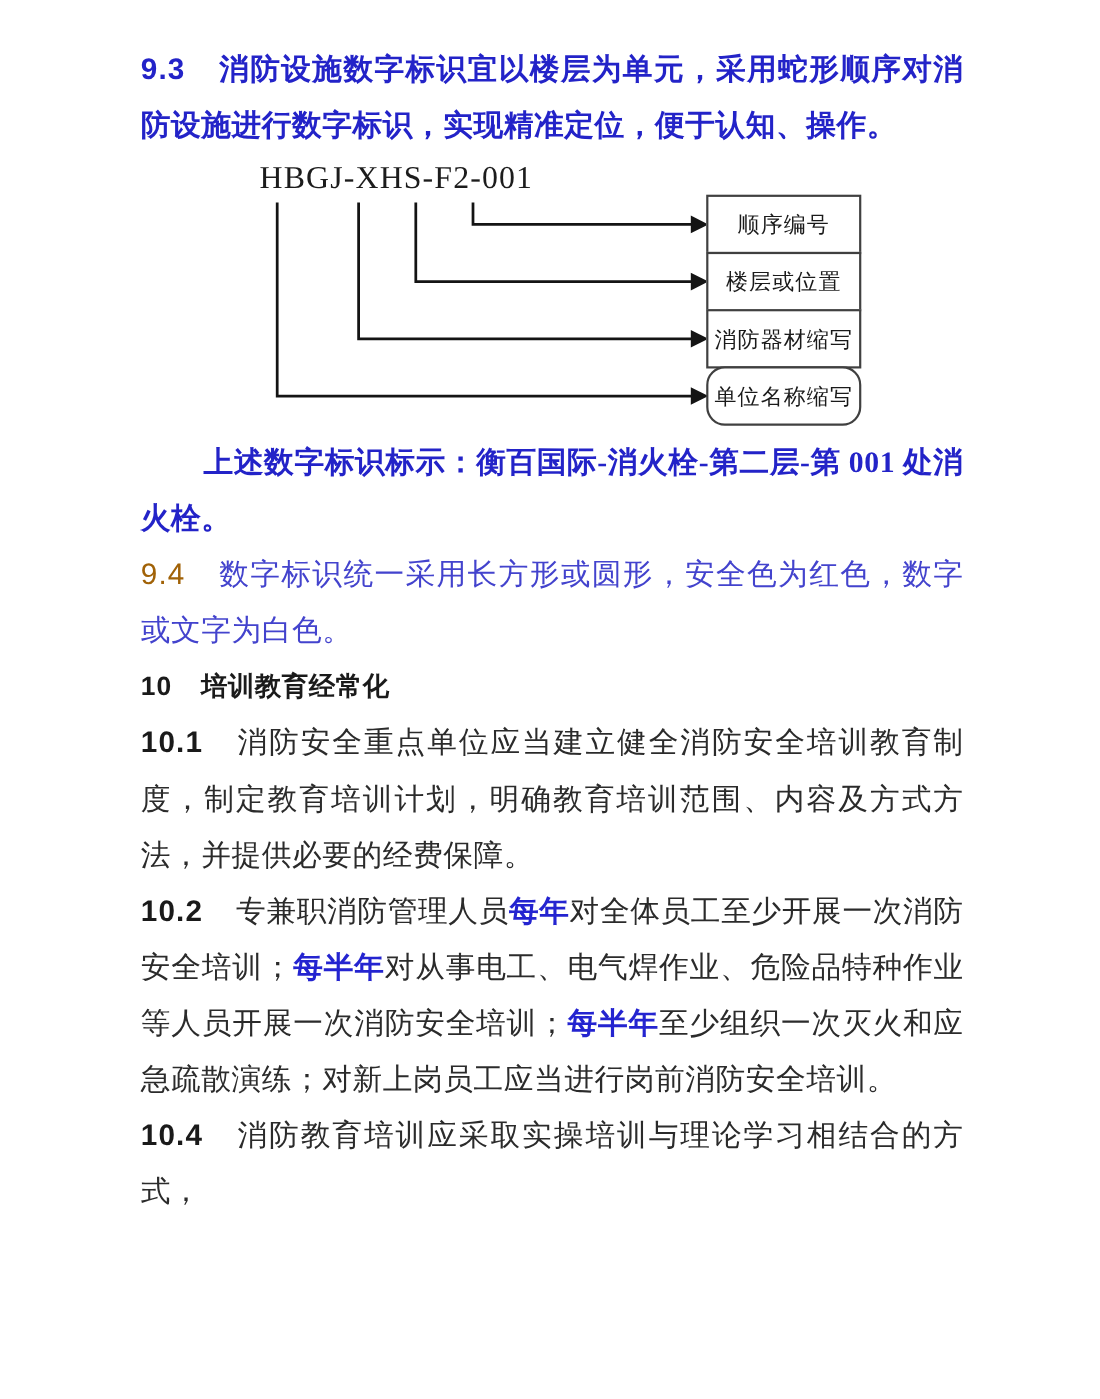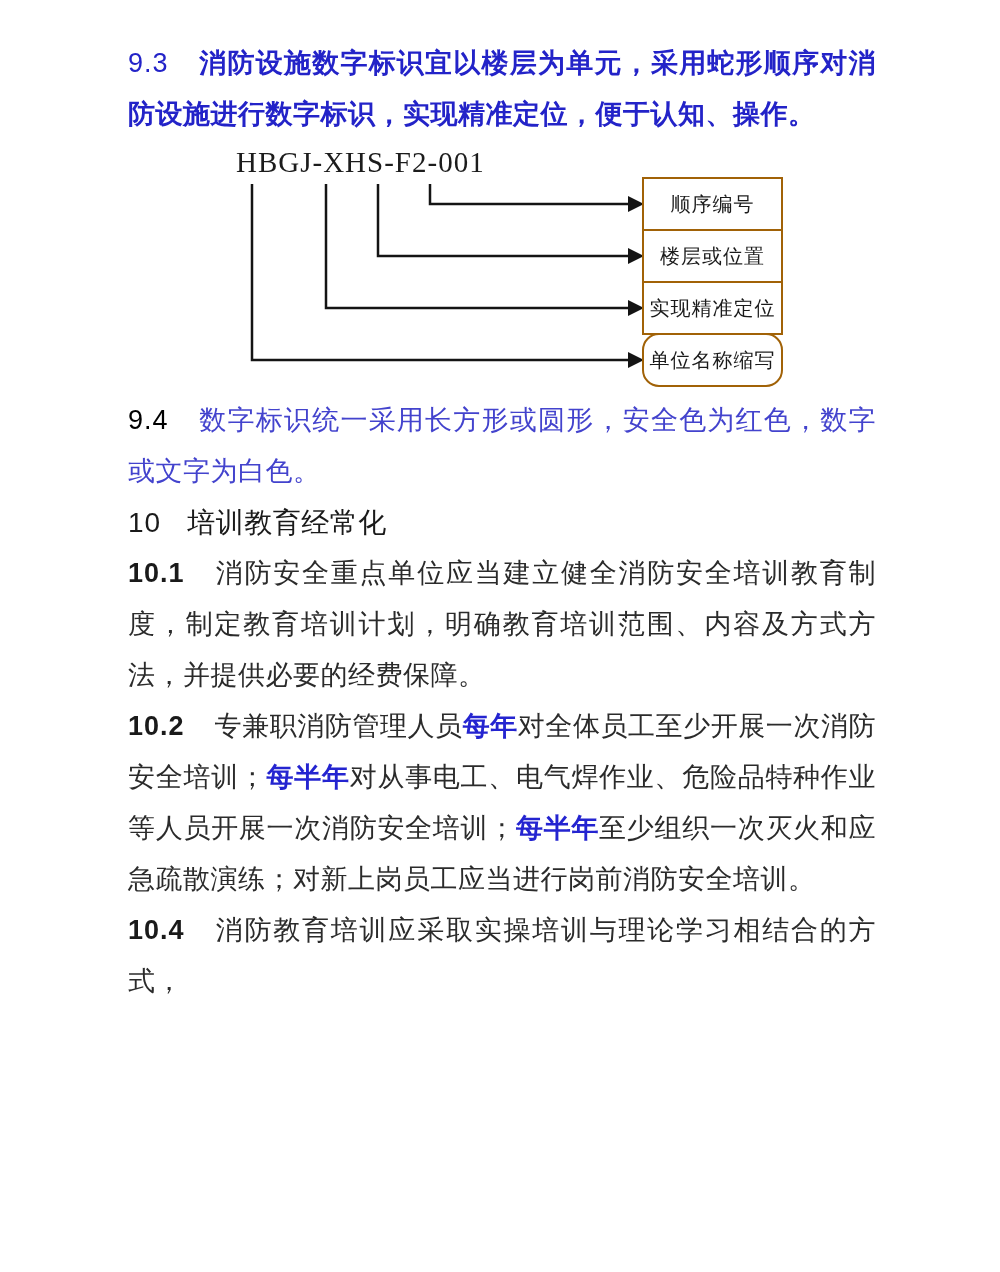--- a/index.html
+++ b/index.html
@@ -4,39 +4,39 @@
 <style>
   html,body{margin:0;padding:0;background:#ffffff;}
   body{width:1000px;height:1272px;overflow:hidden;
        font-family:"Liberation Serif","DejaVu Serif",serif;}
   .page{position:relative;width:1000px;height:1272px;background:#fff;
         box-sizing:border-box;padding:38px 124px 0 128px;}
   p,h2{margin:0;font-size:27px;line-height:51px;font-weight:normal;
        text-align:justify;color:#2b2b2b;letter-spacing:.5px;}
   .num{font-family:"Liberation Sans","DejaVu Sans",sans-serif;
        margin-right:30px;letter-spacing:1px;}
-  .bold{font-weight:normal;}
+  .bold{font-weight:bold;}
   .blue-b{color:#2323c8;font-weight:bold;}
   .blue-b .num{color:#2323c8;}
   .blue-r{color:#4343cd;}
-  .blue-r .num{color:#000000;}
+  .blue-r .num{color:#a16207;}
   .ink-num{color:#1a1a1a;font-weight:bold;}
   .indent{text-indent:57px;}
   .hl{color:#2424d0;font-weight:bold;}
   h2{font-family:"Liberation Sans","DejaVu Sans",sans-serif;
-     font-weight:normal;color:#1a1a1a;font-size:28px;}
+     font-weight:bold;color:#1a1a1a;font-size:24px;}
   h2 .num{margin-right:26px;}
   
   .diagram{position:relative;width:1000px;height:255px;margin-left:-128px;}
   .code{position:absolute;left:236px;top:6px;font-size:29px;color:#1c1c1c;
         font-family:Liberation Serif, serif;
         letter-spacing:1px;white-space:nowrap;}
   .connector-svg{position:absolute;left:0;top:0;width:1000px;height:255px;}
   .dbox{position:absolute;left:642px;width:141px;height:54px;
-        box-sizing:border-box;border:2px solid #a16207;background:#fff;
+        box-sizing:border-box;border:2px solid #404040;background:#fff;
         display:flex;align-items:center;justify-content:center;
         font-size:20px;color:#1a1a1a;letter-spacing:1px;}
   .dbox1{top:37px;} .dbox2{top:89px;} .dbox3{top:141px;} .dbox4{top:193px;border-radius:17px;}
 </style>
 </head>
 <body>
 
 <div class="page">
 
   <p class="blue-b"><span class="num bold">9.3</span><span>消防设施数字标识宜以楼层为单元，采用蛇形顺序对消防设施进行数字标识，实现精准定位，便于认知、操作。</span></p>
@@ -52,24 +52,25 @@
       </g>
       <g fill="#141414">
         <polygon points="628,56 644,64 628,72"></polygon>
         <polygon points="628,108 644,116 628,124"></polygon>
         <polygon points="628,160 644,168 628,176"></polygon>
         <polygon points="628,212 644,220 628,228"></polygon>
       </g>
     </svg>
     <div class="dbox dbox1">顺序编号</div>
     <div class="dbox dbox2">楼层或位置</div>
-    <div class="dbox dbox3">实现精准定位</div>
+    <div class="dbox dbox3">消防器材缩写</div>
     <div class="dbox dbox4">单位名称缩写</div>
   </div>
 
+  <p class="blue-b indent">上述数字标识标示：衡百国际-消火栓-第二层-第 001 处消火栓。</p>
 
   <p class="blue-r"><span class="num">9.4</span><span>数字标识统一采用长方形或圆形，安全色为红色，数字或文字为白色。</span></p>
 
 
   <h2><span class="num">10</span><span>培训教育经常化</span></h2>
 
   <p><span class="num ink-num">10.1</span><span>消防安全重点单位应当建立健全消防安全培训教育制度，制定教育培训计划，明确教育培训范围、内容及方式方法，并提供必要的经费保障。</span></p>
 
   <p><span class="num ink-num">10.2</span><span><span>专兼职消防管理人员</span><span class="hl">每年</span><span>对全体员工至少开展一次消防安全培训；</span><span class="hl">每半年</span><span>对从事电工、电气焊作业、危险品特种作业等人员开展一次消防安全培训；</span><span class="hl">每半年</span><span>至少组织一次灭火和应急疏散演练；对新上岗员工应当进行岗前消防安全培训。</span></span></p>
 

